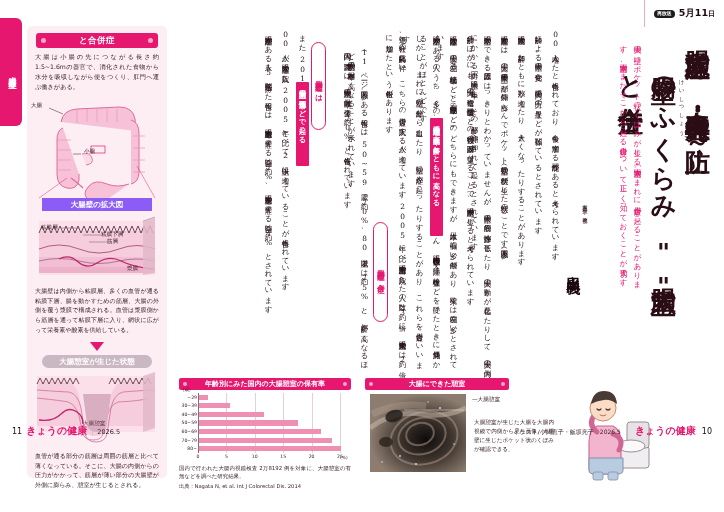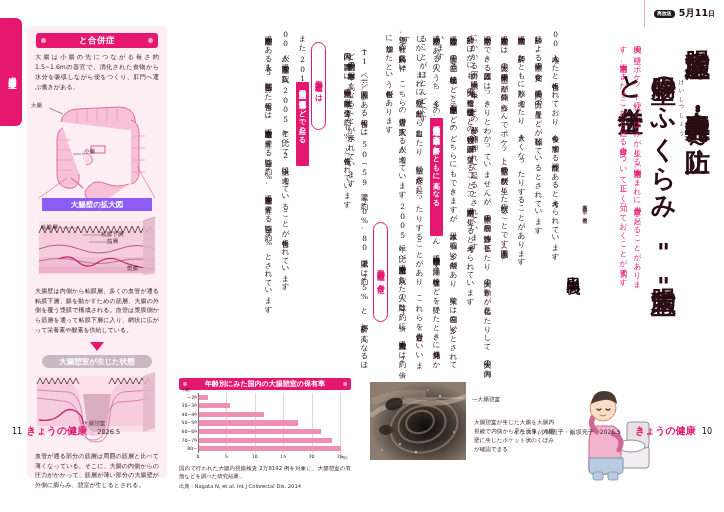--- a/index.html
+++ b/index.html
@@ -399,20 +399,21 @@
           <div class="xtick" style="left: 142px;">25</div>
         </div>
       <div class="unit-lbl" style="left:142px; top:62px;">(%)</div>
     </div>
 
     <div class="chart-note">国内で行われた大腸内視鏡検査 2万8192 例を対象に、大腸憩室の有無などを調べた研究結果。</div>
     <div class="chart-src">出典：Nagata N, et al. Int J Colorectal Dis. 2014</div>
   </div>
 
   <div id="endo-panel">
+    <div class="mini-bar" style="width:144px;">大腸にできた憩室</div>
     <div id="endo-img">
       <svg width="96" height="78" viewBox="0 0 96 78">
         <defs>
           <radialGradient id="lumen" cx="58%" cy="58%" r="58%">
             <stop offset="0%" stop-color="#0d0b0a"></stop>
             <stop offset="45%" stop-color="#3b322c"></stop>
             <stop offset="100%" stop-color="#8d7d70"></stop>
           </radialGradient>
         </defs>
         <rect width="96" height="78" fill="url(#lumen)"></rect>

